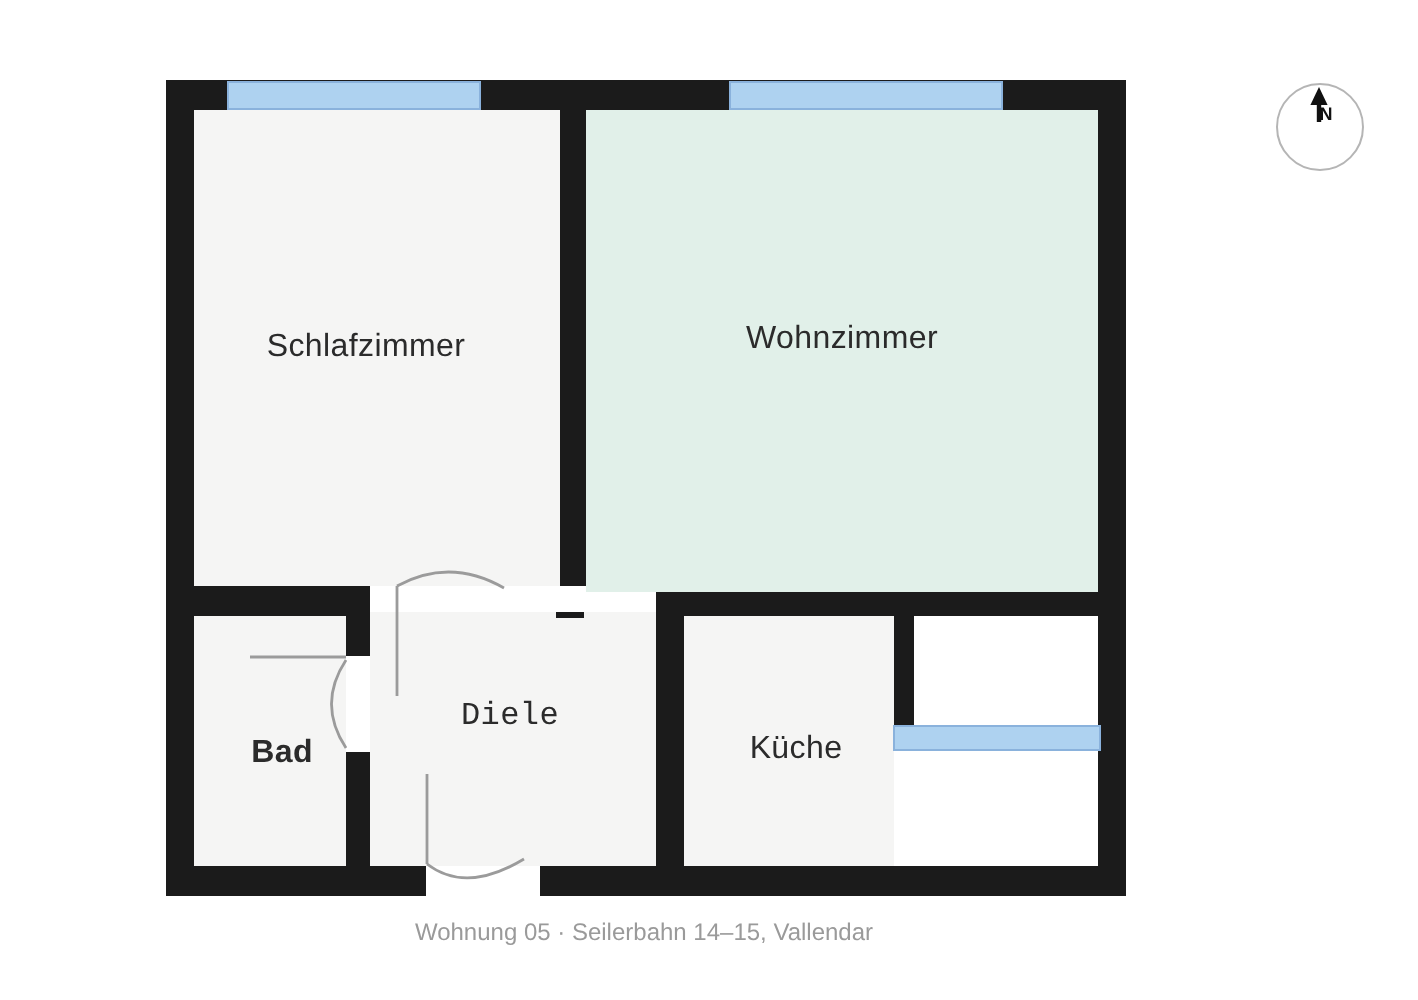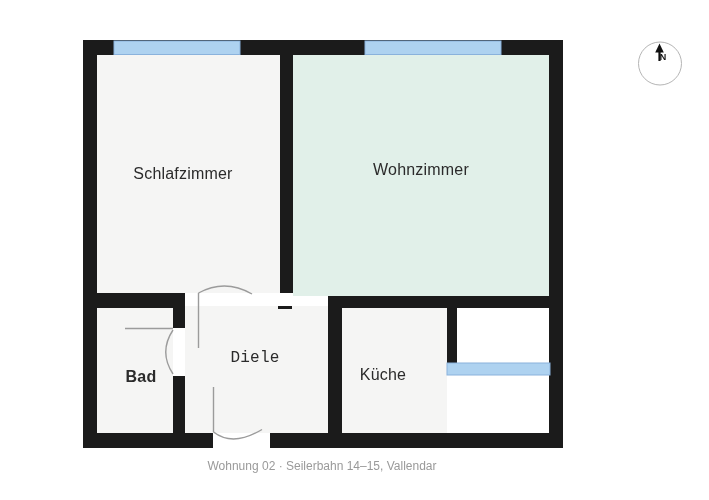--- a/index.html
+++ b/index.html
@@ -81,17 +81,17 @@
 
   <circle class="compass-circle" cx="660" cy="63.5" r="21.5"></circle>
   <polygon class="north-glyph" points="659.5,43.5 655.2,52.5 663.8,52.5"></polygon>
   <rect class="north-glyph" x="658.4" y="51" width="2.2" height="10"></rect>
 </svg>
 
 <div class="room-label" style="left:183px;top:174px;">Schlafzimmer</div>
 <div class="room-label" style="left:421px;top:170px;text-align:center;">Wohnzimmer</div>
 <div class="room-label" style="left:141px;top:377px;font-weight:bold;">Bad</div>
 <div class="room-label" style="left:255px;top:358px;font-family:Liberation Mono, monospace;">Diele</div>
-<div class="room-label" style="left:383px;top:375px;">Küche</div>
+<div class="room-label" style="left:398px;top:375px;">Küche</div>
 
 <div class="compass-n" style="left:663px;top:57px;">N</div>
 
-<div class="caption">Wohnung 02 · Seilerbahn 14–15, Vallendar</div>
+<div class="caption">Wohnung 05 · Seilerbahn 14–15, Vallendar</div>
 
 </body></html>

